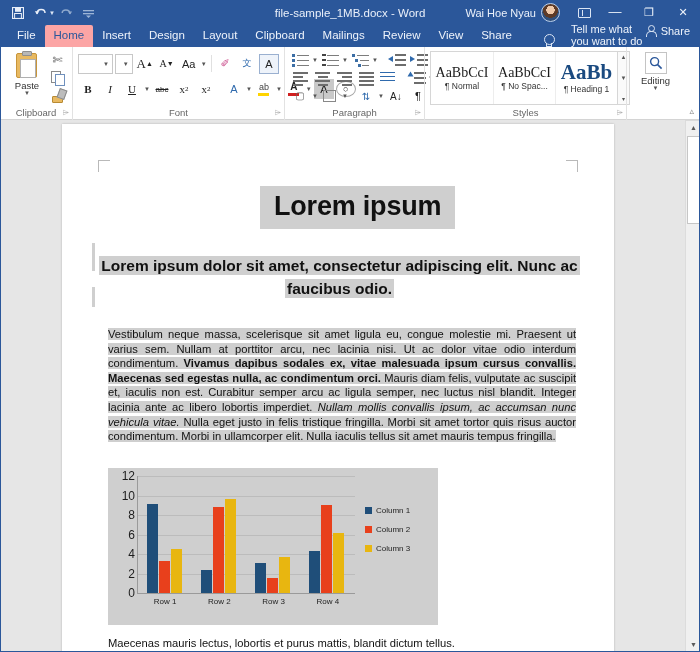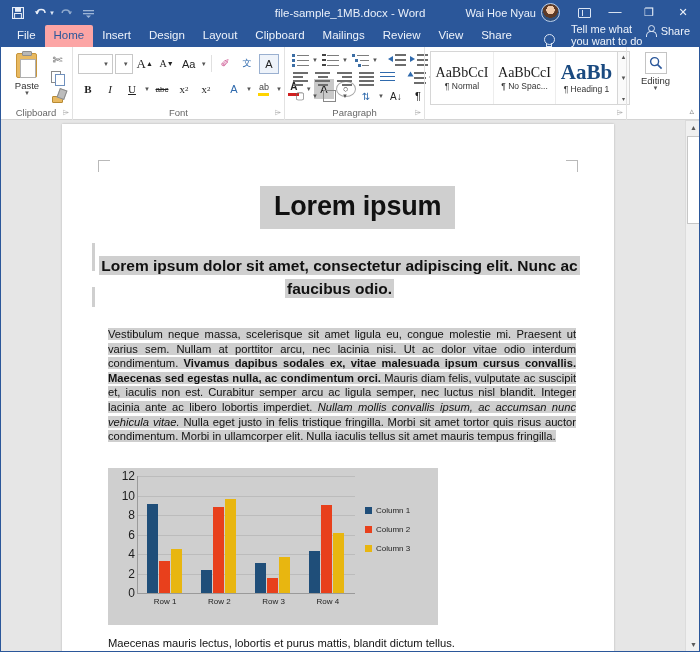--- a/index.html
+++ b/index.html
@@ -641,20 +641,21 @@
             <span class="sty-prev h">AaBb</span>
             <span class="sty-name"><span>¶</span> <span>Heading 1</span></span>
           </div>
           <div class="gal-scroll">
             <div>▲</div>
             <div>▼</div>
             <div>▾</div>
           </div>
         </div>
       </div>
+      <div class="grp-label">Styles</div>
       <div class="grp-launch">⌲</div>
     </div>
 
     <div class="grp" style="width:58px">
       <div class="grp-body" style="justify-content:center">
         <div class="editing-btn">
           <div class="mag">
             <svg width="14" height="14" viewBox="0 0 14 14">
                 <circle cx="5.6" cy="5.6" r="4" fill="none" stroke="#2b579a" stroke-width="1.4"></circle>
                 <line x1="8.6" y1="8.6" x2="12.6" y2="12.6" stroke="#2b579a" stroke-width="1.6"></line>

